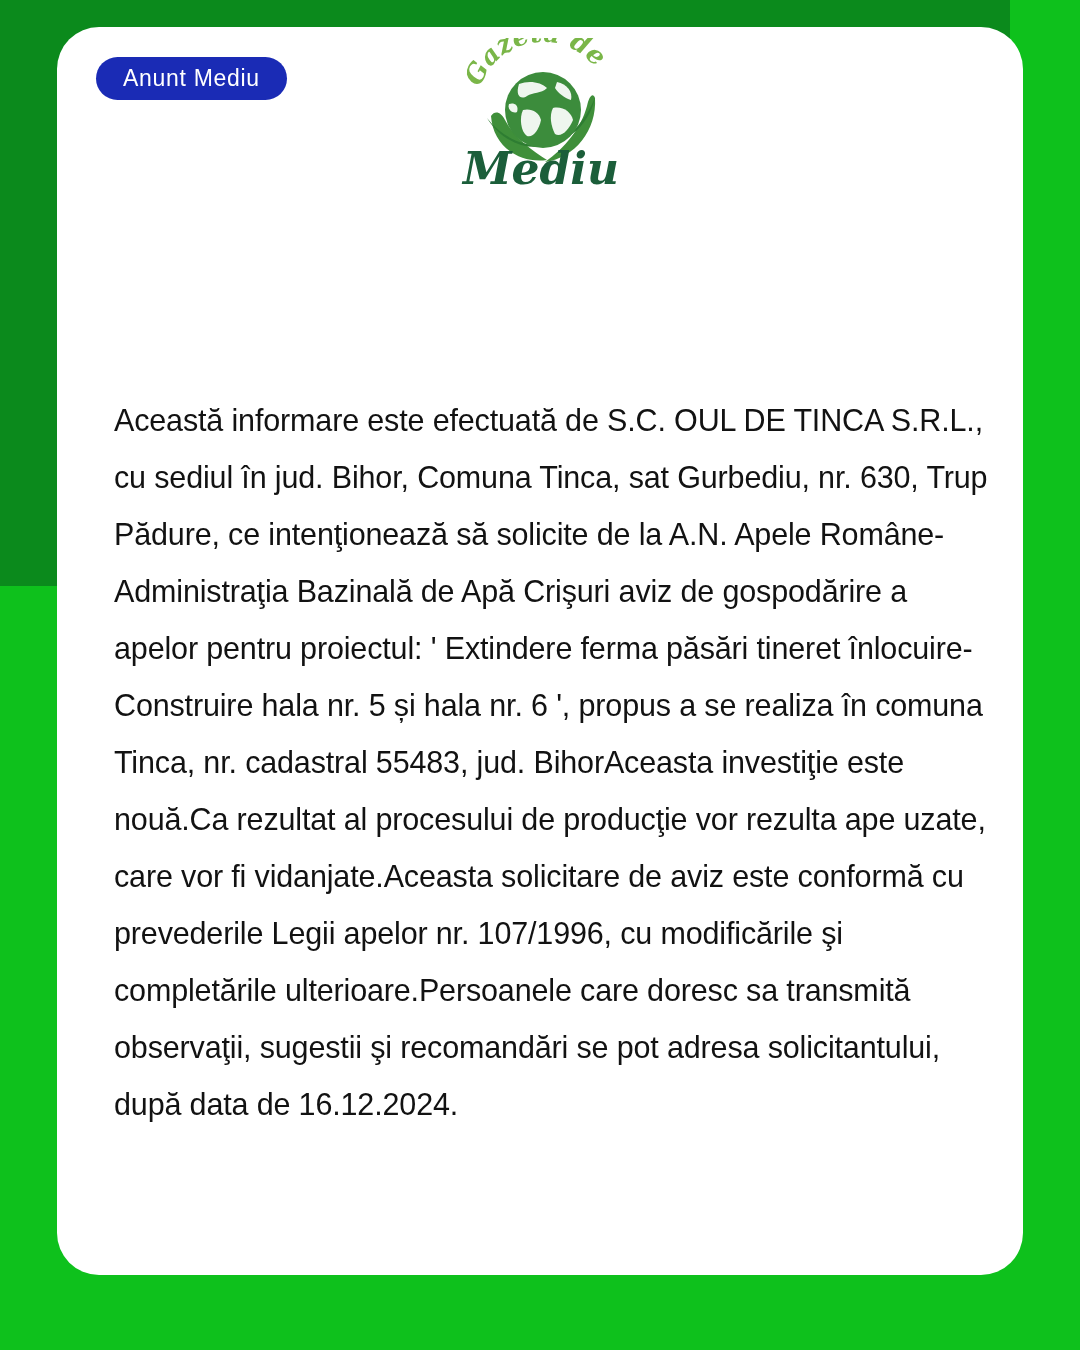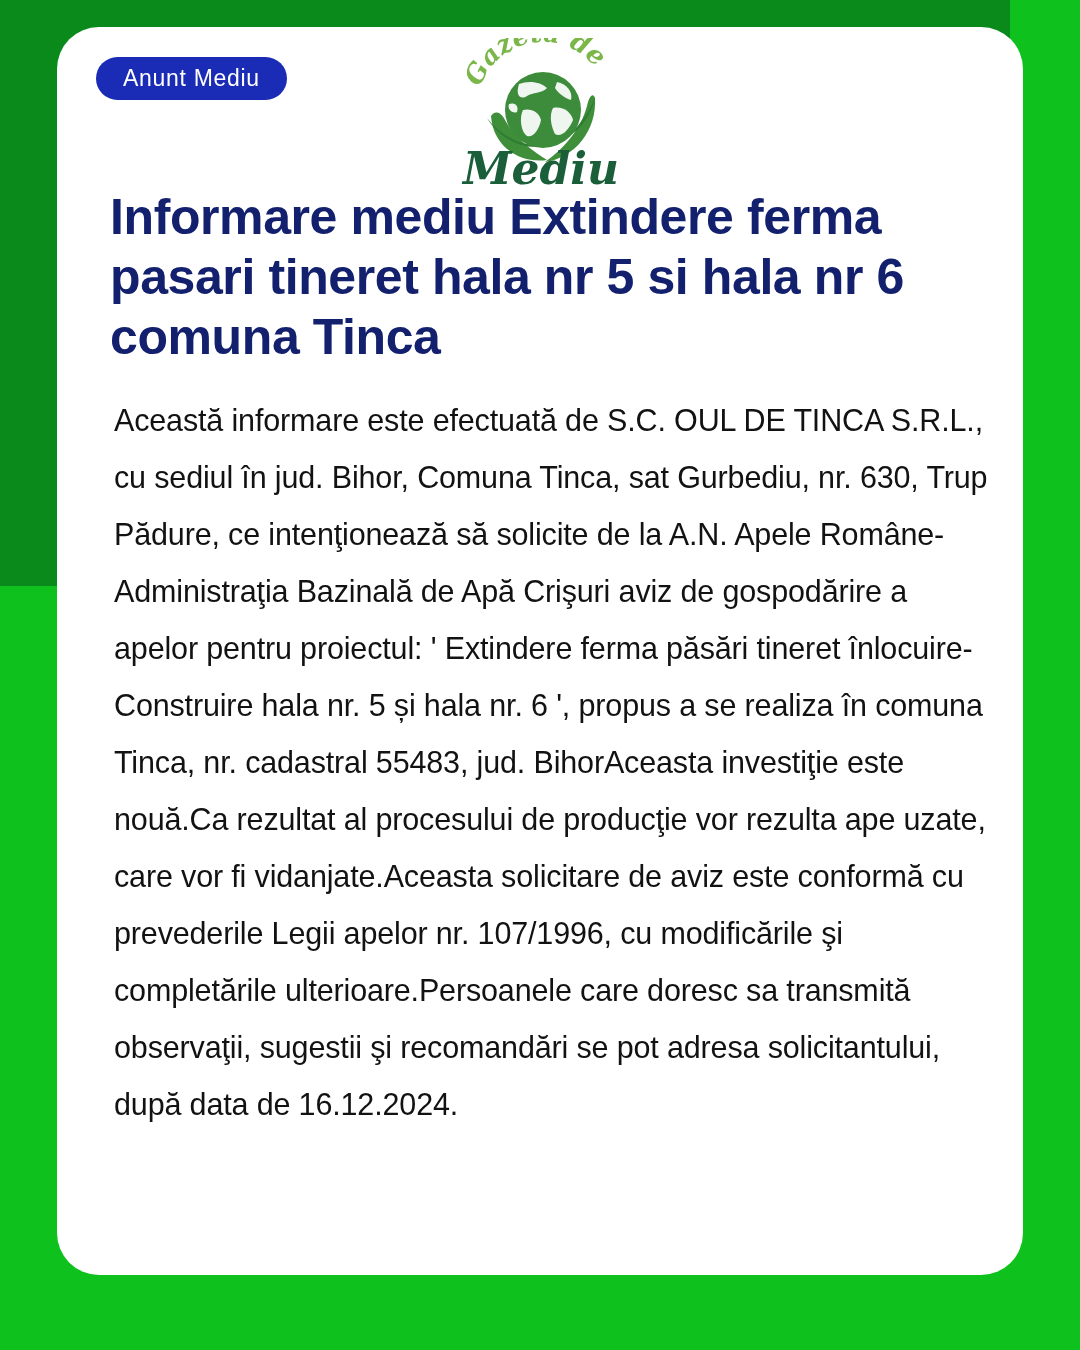--- a/index.html
+++ b/index.html
@@ -154,17 +154,16 @@
         </defs>
         <text font-family="'DejaVu Serif', serif" font-size="26" font-style="italic" fill="#7ab648" font-weight="600">
           <textPath href="#arcTop" startOffset="12%">Gazeta de</textPath>
         </text>
 
         <text x="80" y="146" text-anchor="middle" font-family="'DejaVu Serif', serif" font-size="44" font-style="italic" fill="#1b5e3a" font-weight="600">Mediu</text>
       </svg>
     </div>
   </div>
 
-  <h1 id="title">Informare mediu Extindere ferma pasari tineret hala nr 5 si hala nr 6 comuna Tinca</h1>
 
   <p id="body-text">Această informare este efectuată de S.C. OUL DE TINCA S.R.L., cu sediul în jud. Bihor, Comuna Tinca, sat Gurbediu, nr. 630, Trup Pădure, ce intenţionează să solicite de la A.N. Apele Române-Administraţia Bazinală de Apă Crişuri aviz de gospodărire a apelor pentru proiectul: ' Extindere ferma păsări tineret înlocuire-Construire hala nr. 5 și hala nr. 6 ', propus a se realiza în comuna Tinca, nr. cadastral 55483, jud. BihorAceasta investiţie este nouă.Ca rezultat al procesului de producţie vor rezulta ape uzate, care vor fi vidanjate.Aceasta solicitare de aviz este conformă cu prevederile Legii apelor nr. 107/1996, cu modificările şi completările ulterioare.Persoanele care doresc sa transmită observaţii, sugestii şi recomandări se pot adresa solicitantului, după data de 16.12.2024.</p>
 
 </div>
 
 </body></html>

